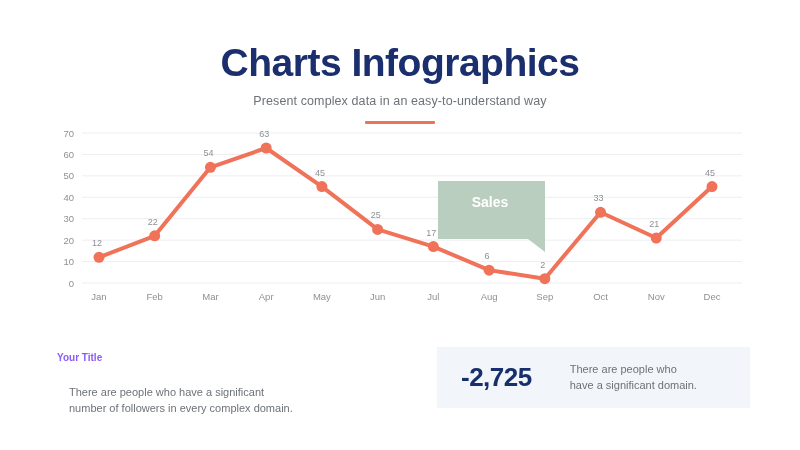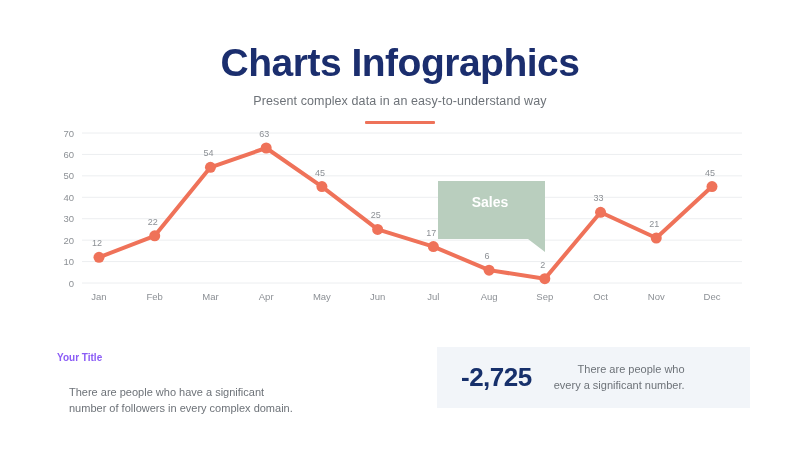--- a/index.html
+++ b/index.html
@@ -136,34 +136,33 @@
     position: absolute;
     left: 437px;
     top: 7px;
     width: 313px;
     height: 61px;
     background: #f2f5f9;
     display: flex;
     align-items: center;
     box-sizing: border-box;
     padding: 0 16px 0 24px;
-    text-align: right;
   }
   .stat-number {
     font-size: 26px;
     font-weight: bold;
     color: #17306b;
     letter-spacing: -0.5px;
     white-space: nowrap;
   }
   .stat-desc {
     font-size: 11px;
     line-height: 1.45;
     color: #6d7278;
-    margin-left: 22px;
+    margin-left: 38px;
   }
 </style>
 </head>
 <body>
 
 <div class="header">
   <h1 class="page-title">Charts Infographics</h1>
   <p class="page-subtitle">Present complex data in an easy-to-understand way</p>
   <div class="accent-rule"></div>
 </div>
@@ -249,17 +248,17 @@
     <p class="block-body">
       <span>There are people who have a significant</span><br>
       <span>number of followers in every complex domain.</span>
     </p>
   </div>
 
   <div class="stat-card">
     <div class="stat-number">-2,725</div>
     <div class="stat-desc">
       <span>There are people who</span><br>
-      <span>every a significant number.</span>
+      <span>have a significant domain.</span>
     </div>
   </div>
 
 </div>
 
 </body></html>

